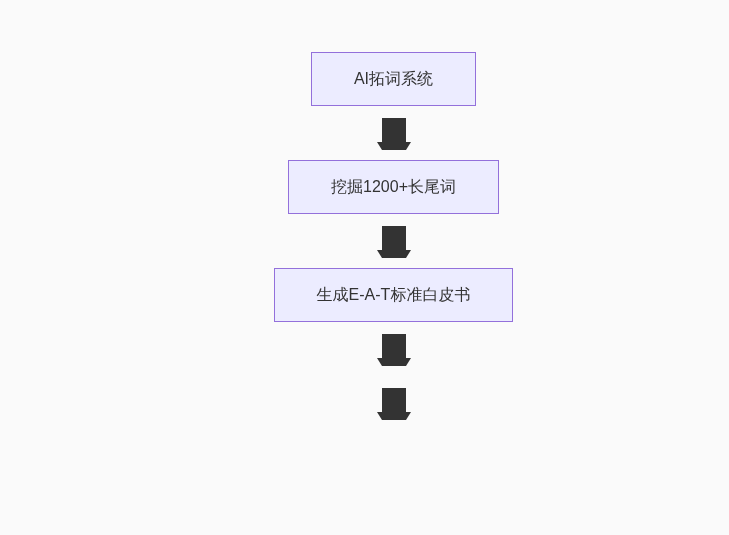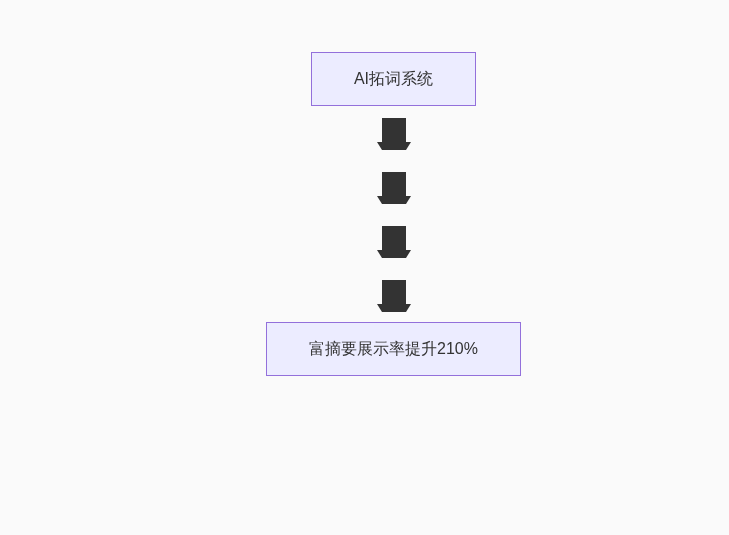--- a/index.html
+++ b/index.html
@@ -67,36 +67,39 @@
 
     <div class="node">
       <span>AI拓词系统</span>
     </div>
 
     <div class="arrow">
       <div class="arrow-shaft"></div>
       <div class="arrow-head"></div>
     </div>
 
+    <div class="node">
+      <span>挖掘1200+长尾词</span>
+    </div>
+
+    <div class="arrow">
+      <div class="arrow-shaft"></div>
+      <div class="arrow-head"></div>
+    </div>
+
+    <div class="node">
+      <span>生成E-A-T标准白皮书</span>
+    </div>
 
     <div class="arrow">
       <div class="arrow-shaft"></div>
       <div class="arrow-head"></div>
     </div>
 
 
     <div class="arrow">
       <div class="arrow-shaft"></div>
       <div class="arrow-head"></div>
     </div>
 
 
-    <div class="arrow">
-      <div class="arrow-shaft"></div>
-      <div class="arrow-head"></div>
-    </div>
-
-    <div class="node">
-      <span>富摘要展示率提升210%</span>
-    </div>
-
   </div>
 </div>
 
 </body></html>

